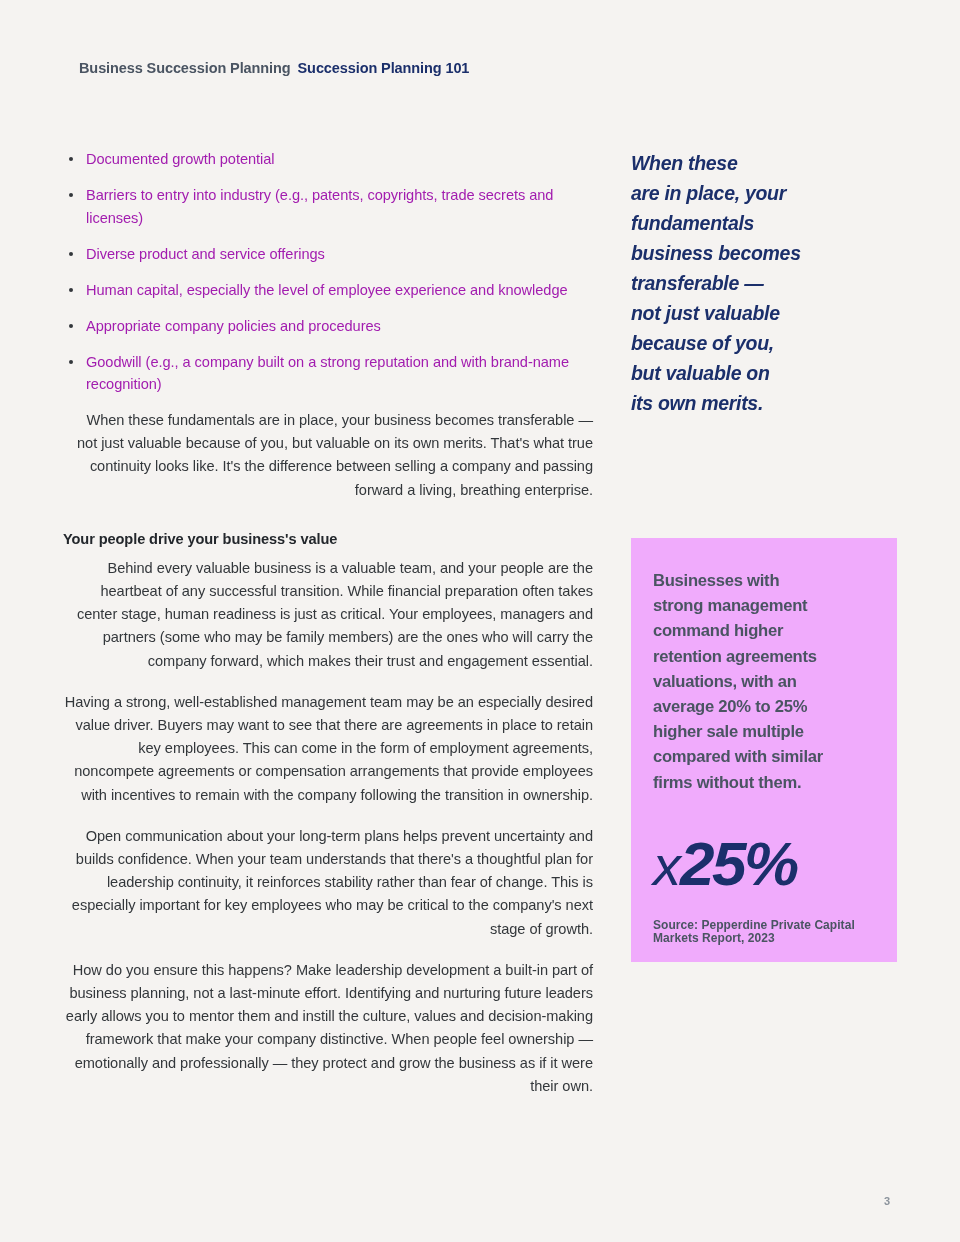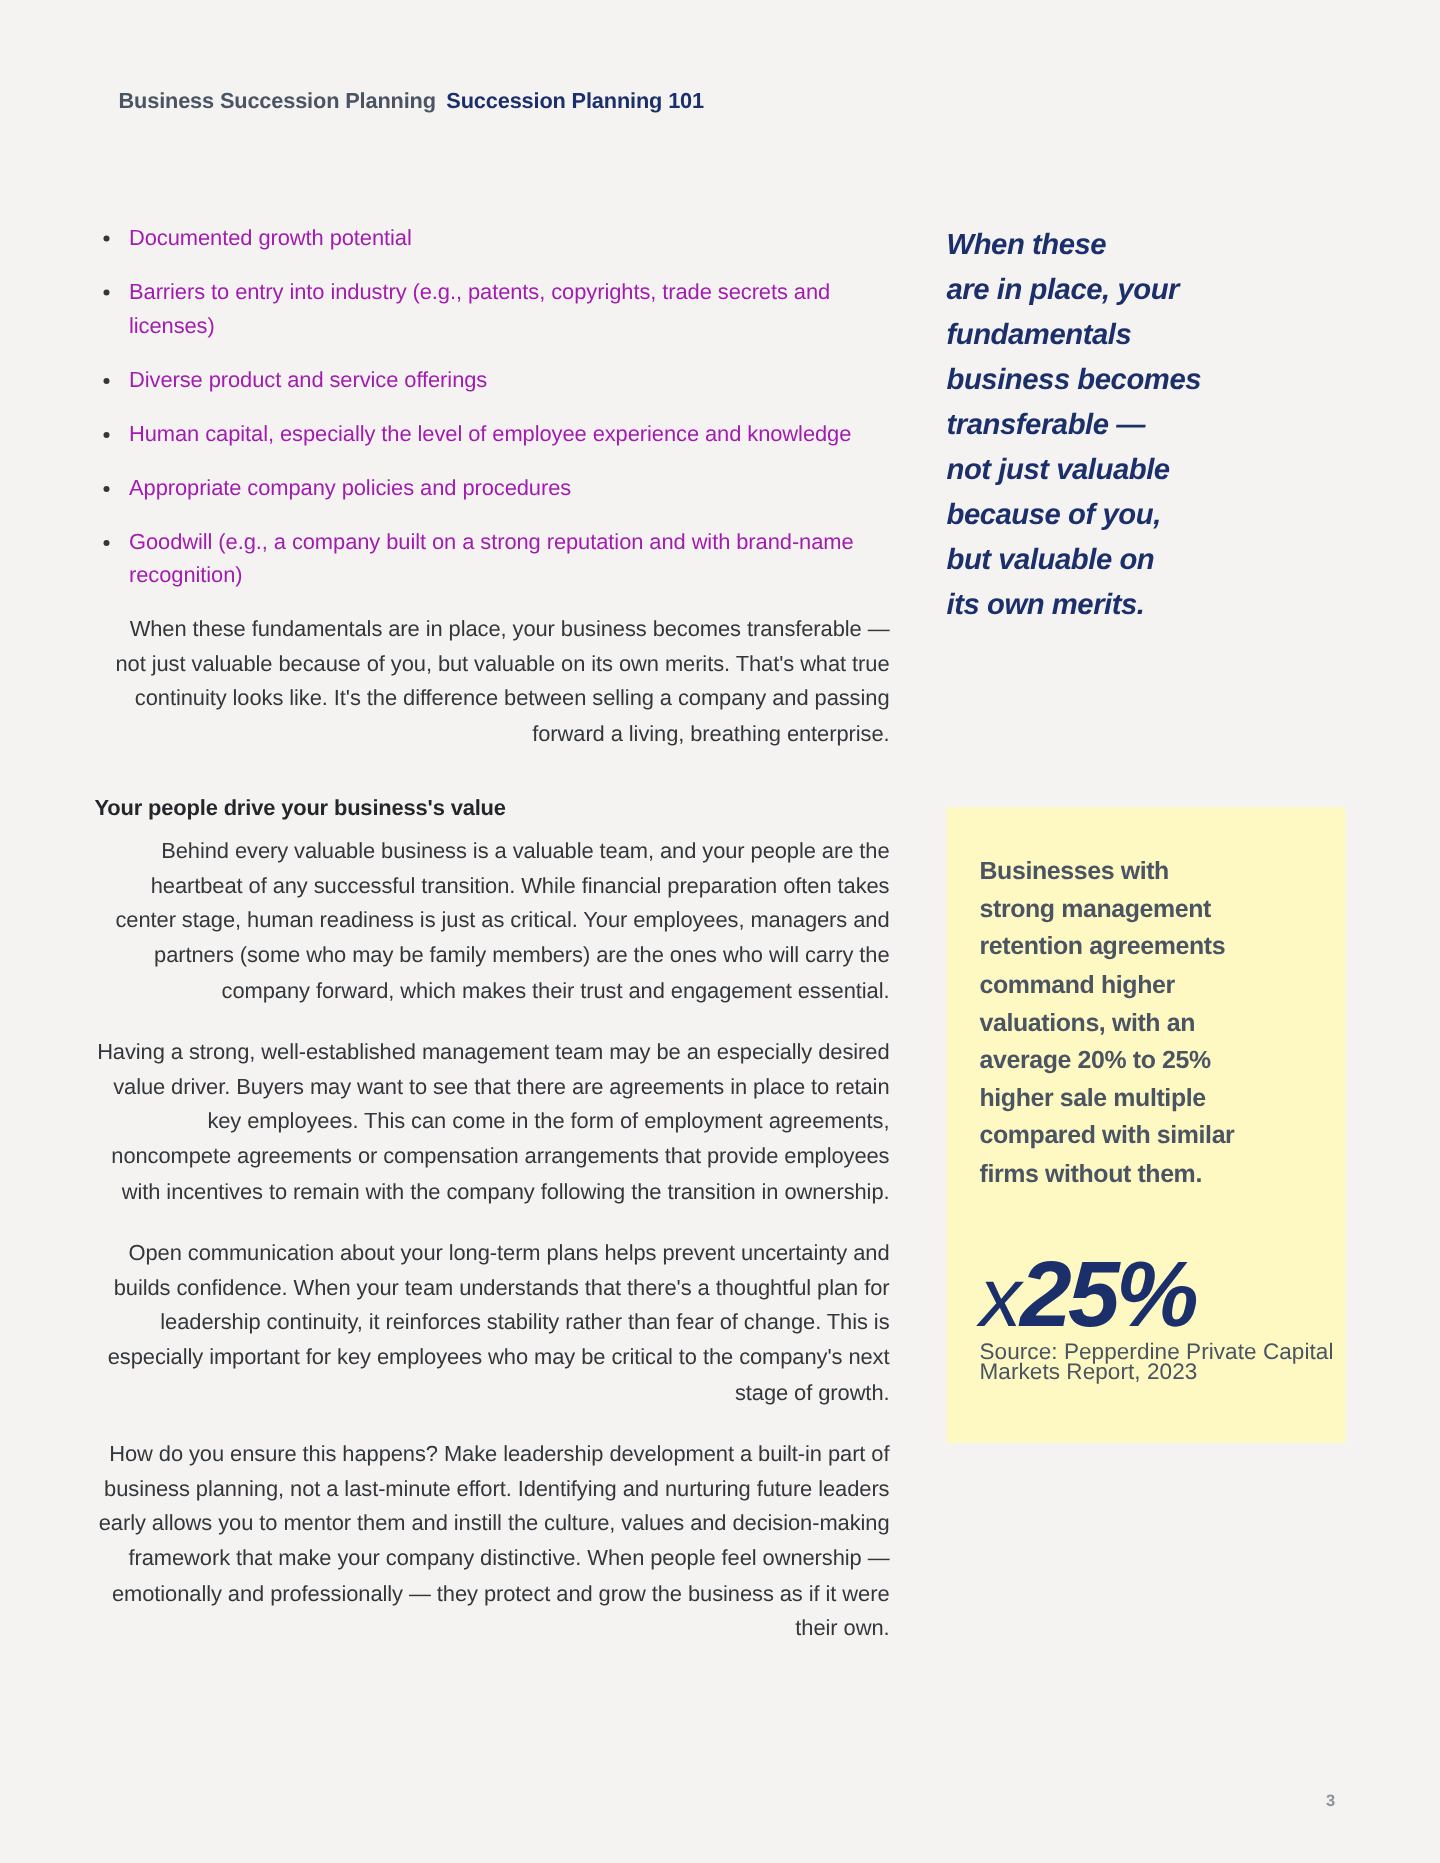--- a/index.html
+++ b/index.html
@@ -116,21 +116,21 @@
     white-space: nowrap;
   }
 
   
   .stat-box {
     position: absolute;
     left: 631px;
     top: 538px;
     width: 266px;
     height: 424px;
-    background: #fef9c3;
+    background: #f0abfc;
     box-sizing: border-box;
     padding: 30px 24px 0 22px;
   }
   .stat-box .stat-lead {
     font-size: 16.6px;
     line-height: 25.2px;
     font-weight: bold;
     color: #4A5462;
     letter-spacing: -0.25px;
     margin: 0;
@@ -150,23 +150,24 @@
   .stat-box .stat-figure .x-mark {
     font-size: 56px;
     font-weight: normal;
     letter-spacing: -1px;
   }
   .stat-box .stat-figure .val {
     font-size: 62px;
     font-weight: bold;
   }
   .stat-box .stat-source {
-    font-size: 15px;
+    margin-top: 24px;
+    font-size: 12px;
     line-height: 13.5px;
-    font-weight: normal;
+    font-weight: bold;
     color: #4A5462;
     letter-spacing: 0.05px;
   }
   .stat-box .stat-source .ln {
     display: block;
     white-space: nowrap;
   }
 
   
   .page-number {
@@ -220,22 +221,22 @@
       <span class="ln">because of you,</span>
       <span class="ln">but valuable on</span>
       <span class="ln">its own merits.</span>
     </div>
   </div>
 
   <div class="stat-box">
     <div class="stat-lead">
       <span class="ln">Businesses with</span>
       <span class="ln">strong management</span>
+      <span class="ln">command higher</span>
       <span class="ln">retention agreements</span>
-      <span class="ln">command higher</span>
       <span class="ln">valuations, with an</span>
       <span class="ln">average 20% to 25%</span>
       <span class="ln">higher sale multiple</span>
       <span class="ln">compared with similar</span>
       <span class="ln">firms without them.</span>
     </div>
 
     <div class="stat-figure">
       <span class="x-mark">x</span><span class="val">25%</span>
     </div>

